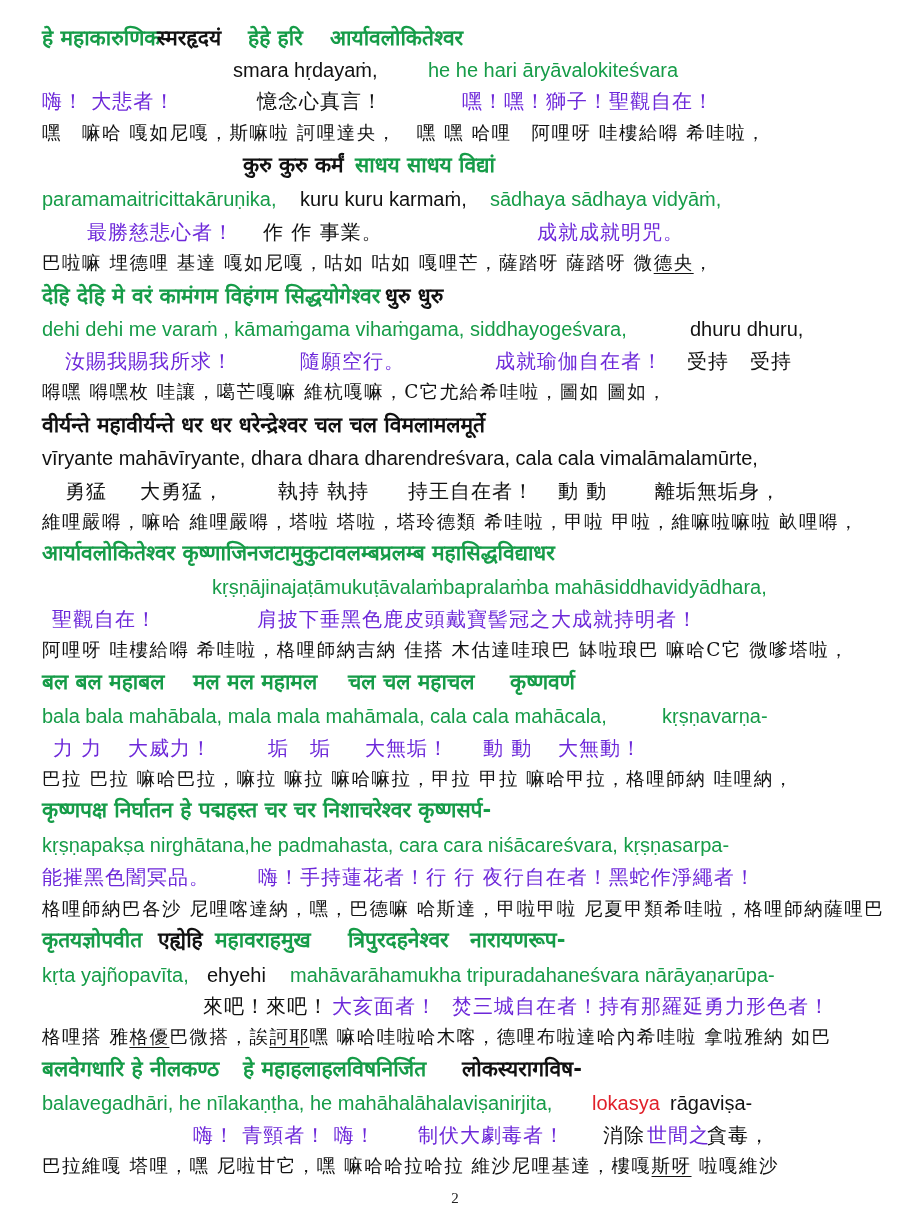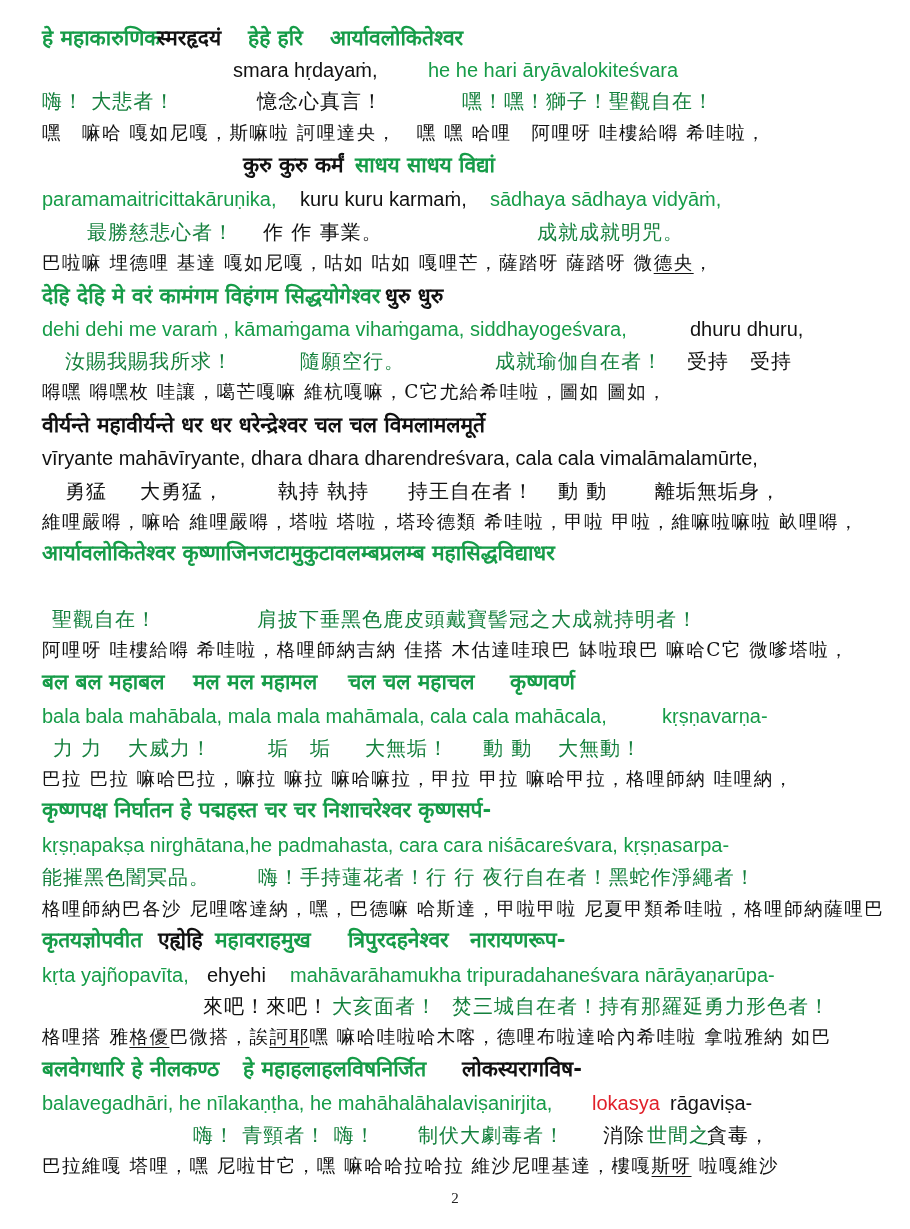--- a/index.html
+++ b/index.html
@@ -5,21 +5,21 @@
   html, body { margin:0; padding:0; background:#ffffff; }
   .page { position:relative; width:910px; height:1229px; background:#ffffff; overflow:hidden;padding-left:20px; }
   .ln { position:absolute; left:0; width:910px; height:32px; line-height:32px; white-space:nowrap; }
   .ln > .seg { position:absolute; top:0; }
   .dev { font-family:"DejaVu Sans", sans-serif; font-size:21px; font-weight:bold; }
   .tr  { font-family:"Liberation Sans", sans-serif; font-size:20px; }
   .zh  { font-family:"DejaVu Sans", sans-serif; font-size:20px; letter-spacing:1px; }
   .ph  { font-family:"DejaVu Serif", serif; font-size:18.5px; letter-spacing:1.5px; }
   .ph .flow { position:absolute; left:42px; top:0; }
   .g  { color:#169c48; }
-  .gl { color:#15803d; }
+  .gl { color:#6d28d9; }
   .b  { color:#111111; }
   .r  { color:#e0202a; }
   .ul { text-decoration:underline; text-underline-offset:4px; }
   .pnum { position:absolute; left:0; width:910px; top:1188px; height:20px; line-height:20px; text-align:center;
           font-family:"Liberation Serif", serif; font-size:15px; color:#222; }
 </style>
 </head>
 <body>
 
 <div class="page">
@@ -105,20 +105,21 @@
     <div class="ln ph b" style="top:506px">
       <span class="flow"><span class="seg">維哩嚴嘚，嘛哈 維哩嚴嘚，塔啦 塔啦，塔玲德類 希哇啦，甲啦 甲啦，維嘛啦嘛啦 畝哩嘚，</span></span>
     </div>
   </div>
 
   <div>
     <div class="ln dev" style="top:537px">
       <span class="seg g" style="left:42px">आर्यावलोकितेश्वर कृष्णाजिनजटामुकुटावलम्बप्रलम्ब महासिद्धविद्याधर</span>
     </div>
     <div class="ln tr" style="top:571px">
+      <span class="seg g" style="left:212px">kṛṣṇājinajaṭāmukuṭāvalaṁbapralaṁba mahāsiddhavidyādhara,</span>
     </div>
     <div class="ln zh" style="top:603px">
       <span class="seg gl" style="left:52px">聖觀自在！</span>
       <span class="seg gl" style="left:257px">肩披下垂黑色鹿皮頭戴寶髻冠之大成就持明者！</span>
     </div>
     <div class="ln ph b" style="top:634px">
       <span class="flow"><span class="seg">阿哩呀 哇樓給嘚 希哇啦，格哩師納吉納 佳搭 木估達哇琅巴 缽啦琅巴 嘛哈C它 微嗲塔啦，</span></span>
     </div>
   </div>
 

